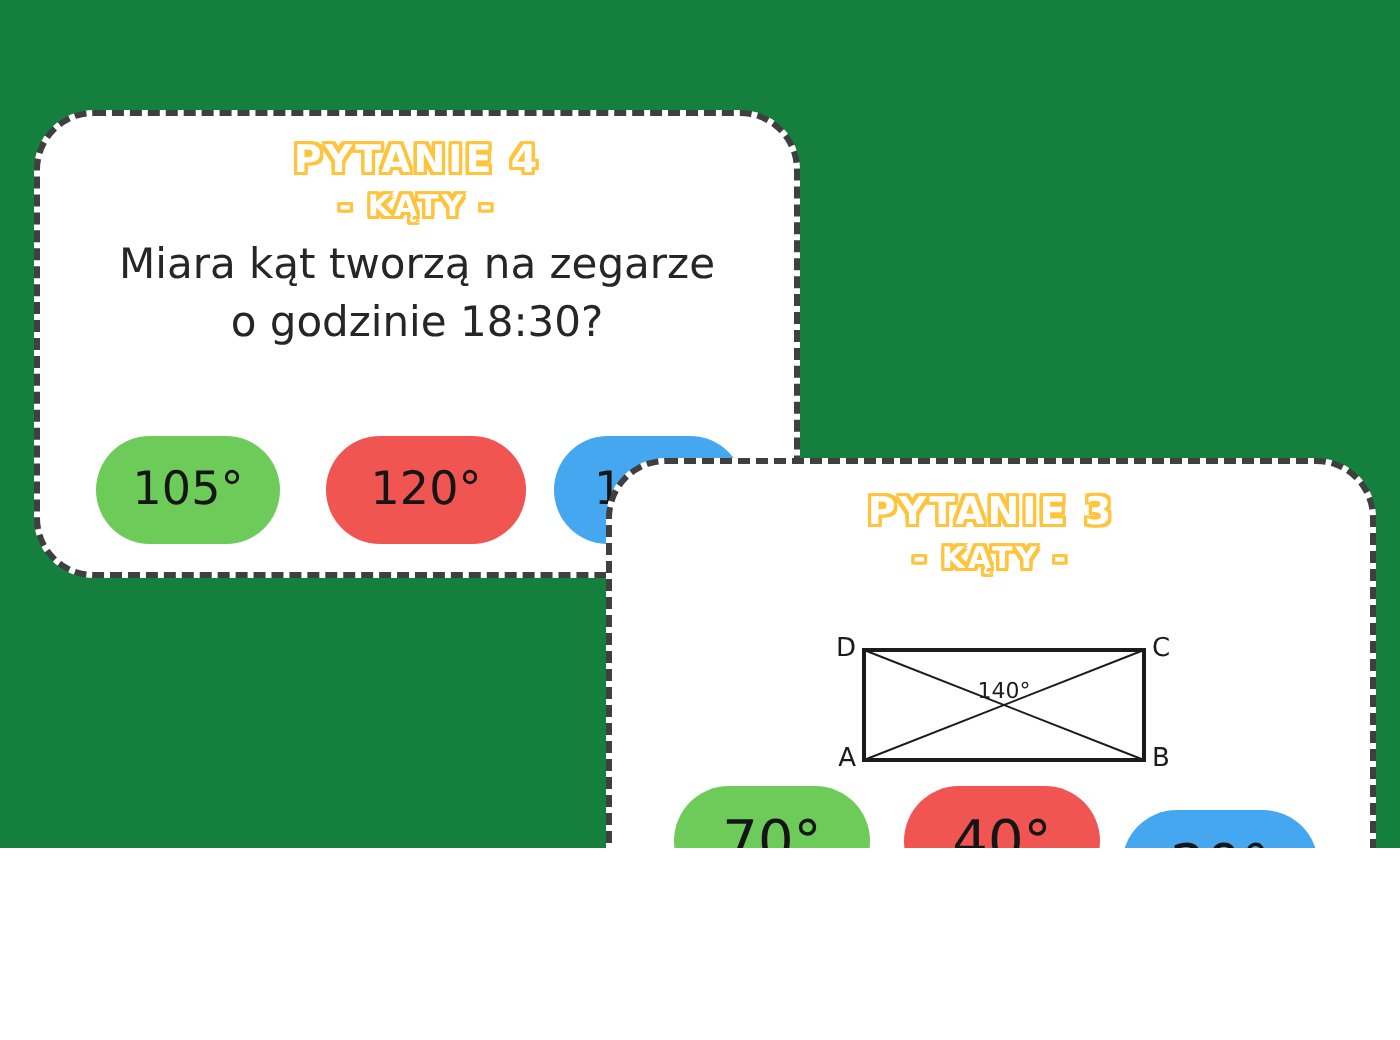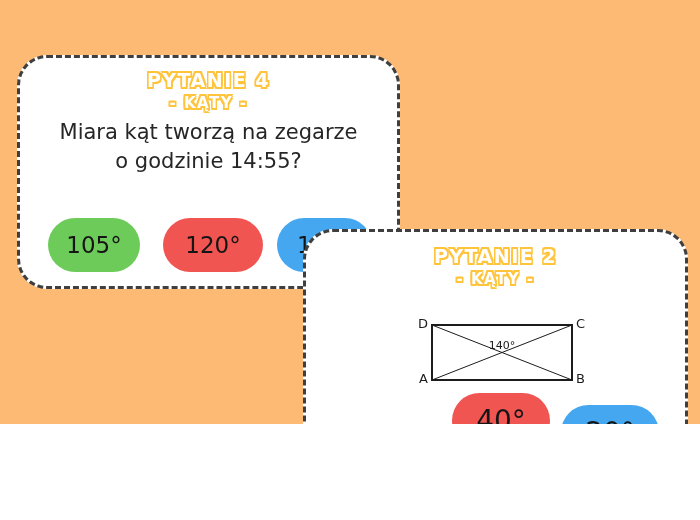--- a/index.html
+++ b/index.html
@@ -1,20 +1,20 @@
 <!DOCTYPE html>
 <html><head>
 <meta charset="utf-8">
 <style>
   * { margin:0; padding:0; box-sizing:border-box; }
   html,body { background:#ffffff; }
   .stage {
     position:relative;
     width:700px; height:424px;
-    background:#fdba74;
+    background:#15803d;
     overflow:hidden;
     font-family:"DejaVu Sans", sans-serif;
   }
   .card {
     position:absolute;
     background:#ffffff;
     border:3px dashed #3F3F3F;
     border-radius:30px;
   }
   .card-4 { left:17px; top:55px;  width:383px; height:234px; z-index:1; }
@@ -94,48 +94,51 @@
 </head>
 <body>
 
 <div class="stage">
 
   <section class="card card-4">
     <h2 class="bubble card-title">PYTANIE 4</h2>
     <h3 class="bubble card-subtitle">- KĄTY -</h3>
     <div class="question-4">
       <div>Miara kąt tworzą na zegarze</div>
-      <div>o godzinie 14:55?</div>
+      <div>o godzinie 18:30?</div>
     </div>
     <button class="pill pill-green">
       <span>105°</span>
     </button>
     <button class="pill pill-red">
       <span>120°</span>
     </button>
     <button class="pill pill-blue">
       <span>1</span>
     </button>
   </section>
 
   <section class="card card-1">
-    <h2 class="bubble card-title">PYTANIE 2</h2>
+    <h2 class="bubble card-title">PYTANIE 3</h2>
     <h3 class="bubble card-subtitle">- KĄTY -</h3>
 
     <svg class="diagram-svg" viewBox="0 0 180 78">
       <rect x="19" y="12" width="140" height="55" fill="none" stroke="#1c1c1c" stroke-width="2"></rect>
       <line x1="19" y1="12" x2="159" y2="67" stroke="#1c1c1c" stroke-width="1"></line>
       <line x1="159" y1="12" x2="19" y2="67" stroke="#1c1c1c" stroke-width="1"></line>
       <text class="vertex-label" x="15" y="15" text-anchor="end">D</text>
       <text class="vertex-label" x="163" y="15" text-anchor="start">C</text>
       <text class="vertex-label" x="15" y="70" text-anchor="end">A</text>
       <text class="vertex-label" x="163" y="70" text-anchor="start">B</text>
       <text class="angle-label" x="89" y="36" text-anchor="middle">140°</text>
     </svg>
 
+    <button class="pill pill-green">
+      <span>70°</span>
+    </button>
     <button class="pill pill-red">
       <span>40°</span>
     </button>
     <button class="pill pill-blue">
       <span>20°</span>
     </button>
   </section>
 
 </div>
 

